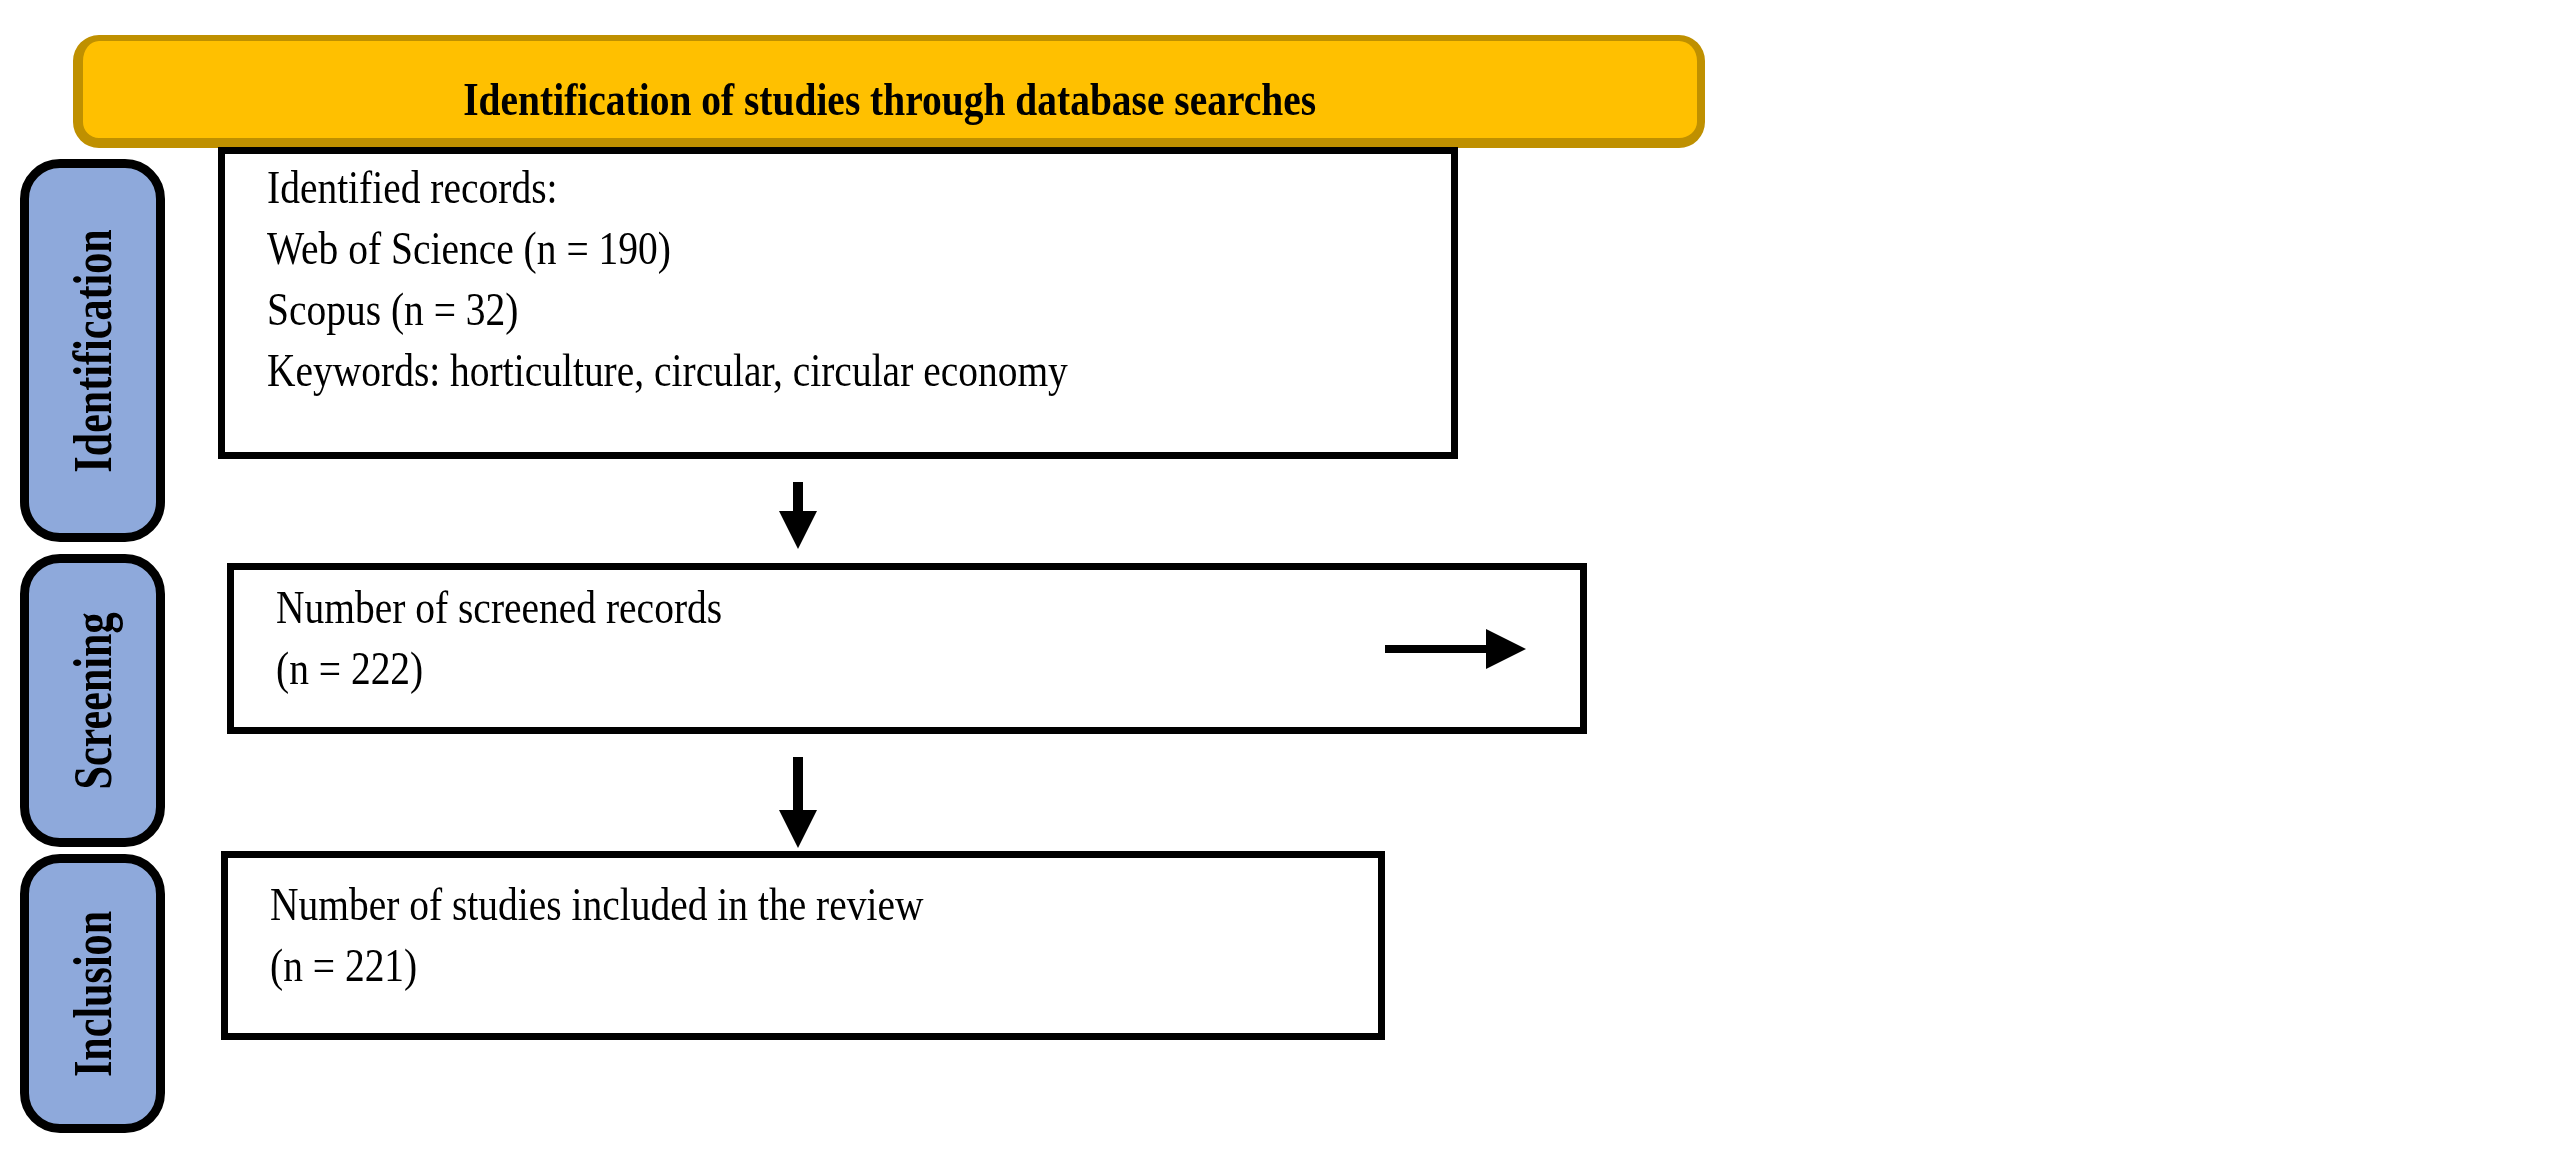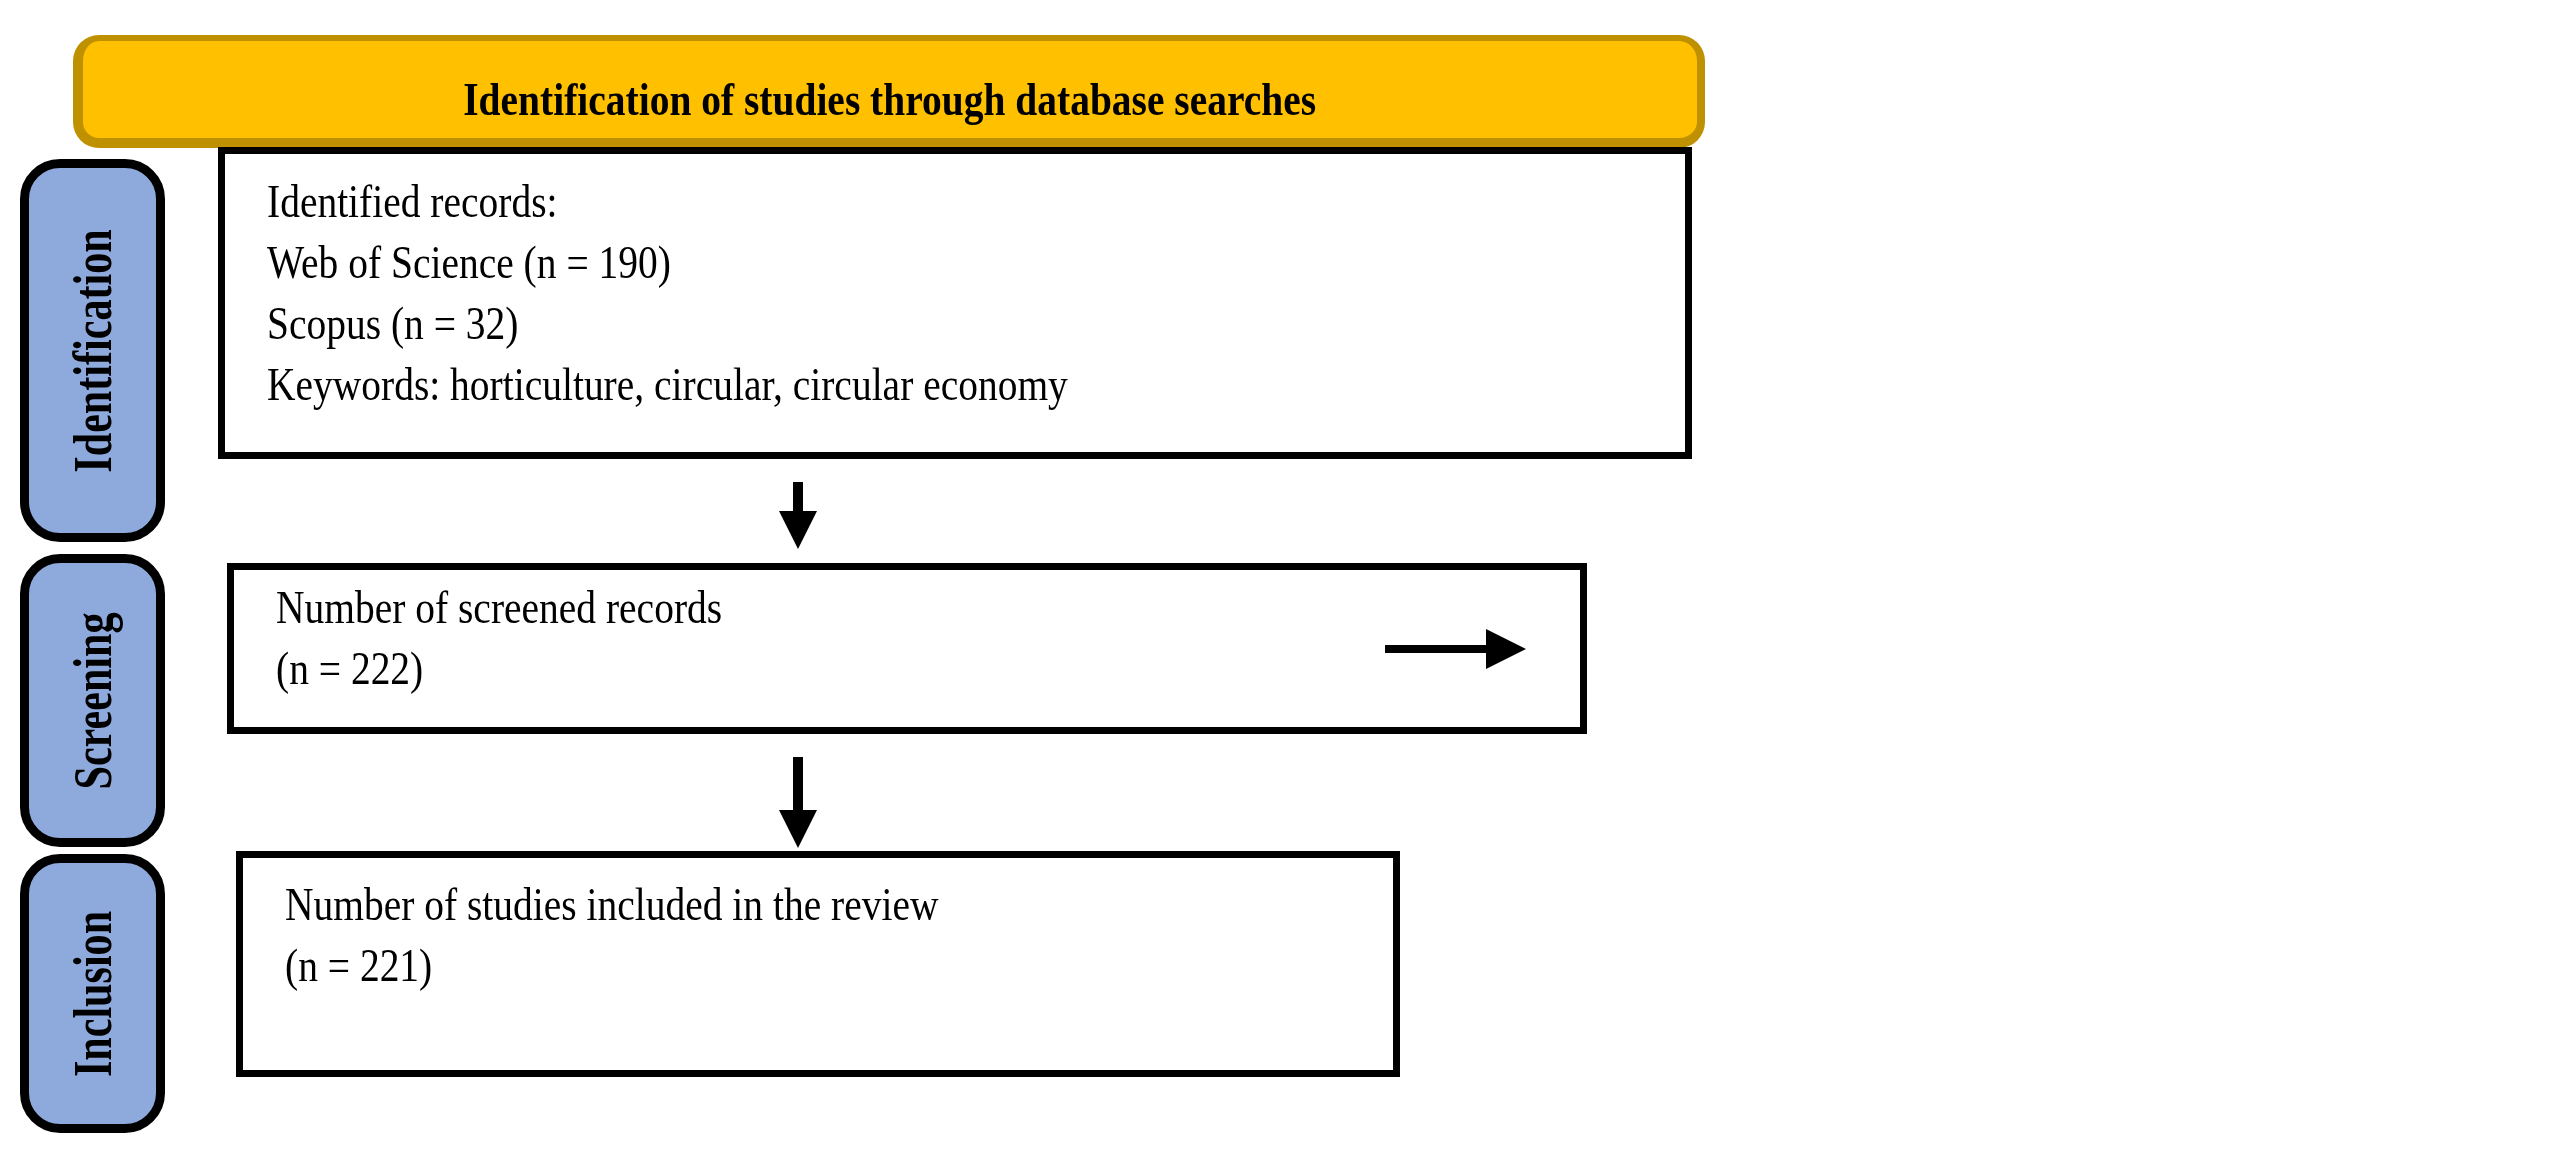--- a/index.html
+++ b/index.html
@@ -43,24 +43,24 @@
   .stage-label{
     font-weight:bold;font-size:54px;white-space:nowrap;
     transform:rotate(-90deg) scaleX(0.78);
   }
 
   
   .flowbox{
     position:absolute;background:var(--box-bg);
     border:7px solid var(--line);
   }
-  .box-identified{left:218px;top:147px;width:1474px;height:312px;padding:17px 26px 0 42px;}
+  .box-identified{left:218px;top:147px;width:1240px;height:312px;padding:3px 26px 0 42px;}
   .box-screened{left:227px;top:563px;width:1360px;height:171px;padding:7px 26px 0 42px;}
   .box-excluded{left:1528px;top:555px;width:1015px;height:184px;padding:12px 26px 0 43px;}
-  .box-included{left:236px;top:851px;width:1164px;height:226px;padding:15.6px 26px 0 42px;}
+  .box-included{left:221px;top:851px;width:1164px;height:189px;padding:15.6px 26px 0 42px;}
   .box-text{
     font-size:47px;line-height:61px;
     transform:scaleX(0.84);transform-origin:0 0;
   }
   .box-line{white-space:nowrap;}
 
   
   .arrow-down{position:absolute;width:38px;display:flex;flex-direction:column;align-items:center;}
   .arrow-down .stem{width:9.5px;background:var(--line);}
   .arrow-down .head{

